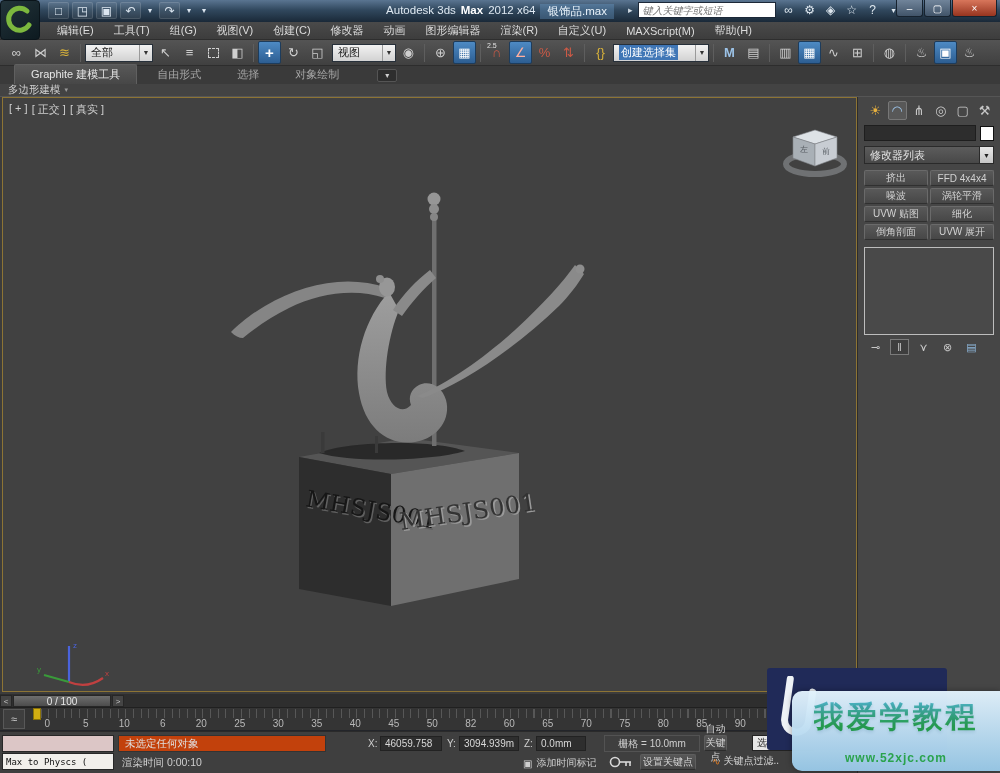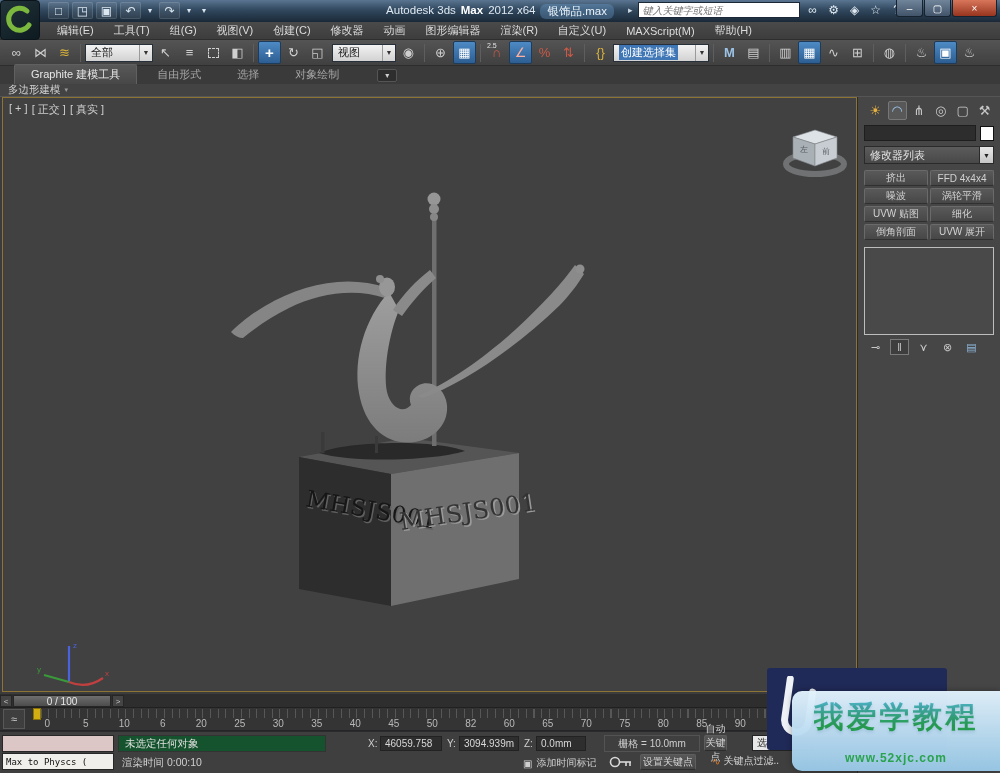--- a/index.html
+++ b/index.html
@@ -15,24 +15,24 @@
   background:linear-gradient(145deg,#22333a,#0d1a20);border:1px solid #0a141a;border-radius:4px;
   display:flex;align-items:center;justify-content:center}
 .qat{position:absolute;left:48px;top:2px;display:flex;gap:3px;align-items:center}
 .qbtn{width:21px;height:17px;display:flex;align-items:center;justify-content:center;
   color:#dce6f0;font-size:12px;background:rgba(255,255,255,.07);
   border:1px solid rgba(255,255,255,.12);border-radius:2px}
 .qbtn.narrow{width:12px;font-size:8px;background:none;border:none}
 #title-center{position:absolute;left:290px;top:4px;width:420px;display:flex;
   justify-content:center;gap:5px;color:#dfe9f2;font-size:11.5px;white-space:nowrap}
 #title-center b{color:#ffffff}
-.file-chip{background:rgba(110,160,210,.35);border-radius:6px;padding:0 7px;color:#eaf3fb}
+.file-chip{background:rgba(110,160,210,.35);border-radius:0;padding:0 7px;color:#eaf3fb}
 #infocenter{position:absolute;left:628px;top:2px;display:flex;align-items:center;gap:5px}
 #infocenter .go{color:#cfd9e2;font-size:9px}
-#search-input{width:162px;height:16px;border:1px solid #1c2838;font-size:10px;
+#search-input{width:138px;height:16px;border:1px solid #1c2838;font-size:10px;
   font-style:italic;color:#888;padding:0 4px;background:#fff;outline:none}
 .ic-icon{color:#dfe8f0;font-size:12px;width:16px;text-align:center}
 #win-controls{position:absolute;right:3px;top:0;display:flex}
 .wbtn{height:17px;display:flex;align-items:center;justify-content:center;color:#fff;
   font-size:10px;border:1px solid #16222e;border-top:none;border-radius:0 0 3px 3px;
   background:linear-gradient(#70849a,#415469);margin-left:1px}
 .wbtn.min,.wbtn.max{width:27px}
 .wbtn.close{width:45px;background:linear-gradient(#d8765b,#97341f)}
 
 
@@ -121,21 +121,21 @@
 #ticknums{position:absolute;left:0;top:10px;right:0;display:flex;padding-left:0}
 .tick{width:38.5px;flex:none;text-align:center;color:#b8b8b8;font-size:10px}
 
 
 #statusbar{position:absolute;left:0;top:731px;width:857px;height:42px;background:#3f3f3f;
   border-top:1px solid #2a2a2a}
 #listener-macro{position:absolute;left:2px;top:3px;width:112px;height:17px;background:#dcc6c6;border:1px solid #272727}
 #listener-line{position:absolute;left:2px;top:21px;width:112px;height:17px;background:#f1efeb;
   border:1px solid #272727;color:#111;font-family:"DejaVu Sans Mono",monospace;font-size:9px;
   display:flex;align-items:center;padding:0 3px;white-space:nowrap;overflow:hidden}
-#status-field{position:absolute;left:118px;top:3px;width:208px;height:17px;background:#14532d;
+#status-field{position:absolute;left:118px;top:3px;width:208px;height:17px;background:#c2410c;
   border:1px solid #333;color:#e0e0e0;font-size:10.5px;display:flex;align-items:center;padding-left:6px}
 #prompt-line{position:absolute;left:122px;top:24px;color:#cfcfcf;font-size:10.5px}
 .coordlab{position:absolute;top:6px;color:#cfcfcf;font-size:10px}
 .coordfield{position:absolute;top:4px;height:15px;background:#2e2e2e;border:1px solid #222;
   color:#d8d8d8;font-size:10px;display:flex;align-items:center;padding-left:4px}
 #grid-box{position:absolute;left:604px;top:3px;width:96px;height:17px;border:1px solid #535353;
   color:#cfcfcf;font-size:10px;display:flex;align-items:center;justify-content:center}
 .skbtn{position:absolute;height:16px;background:linear-gradient(#575757,#454545);
   border:1px solid #5e5e5e;border-bottom-color:#2c2c2c;color:#d6d6d6;font-size:10px;
   display:flex;align-items:center;justify-content:center;border-radius:2px}

